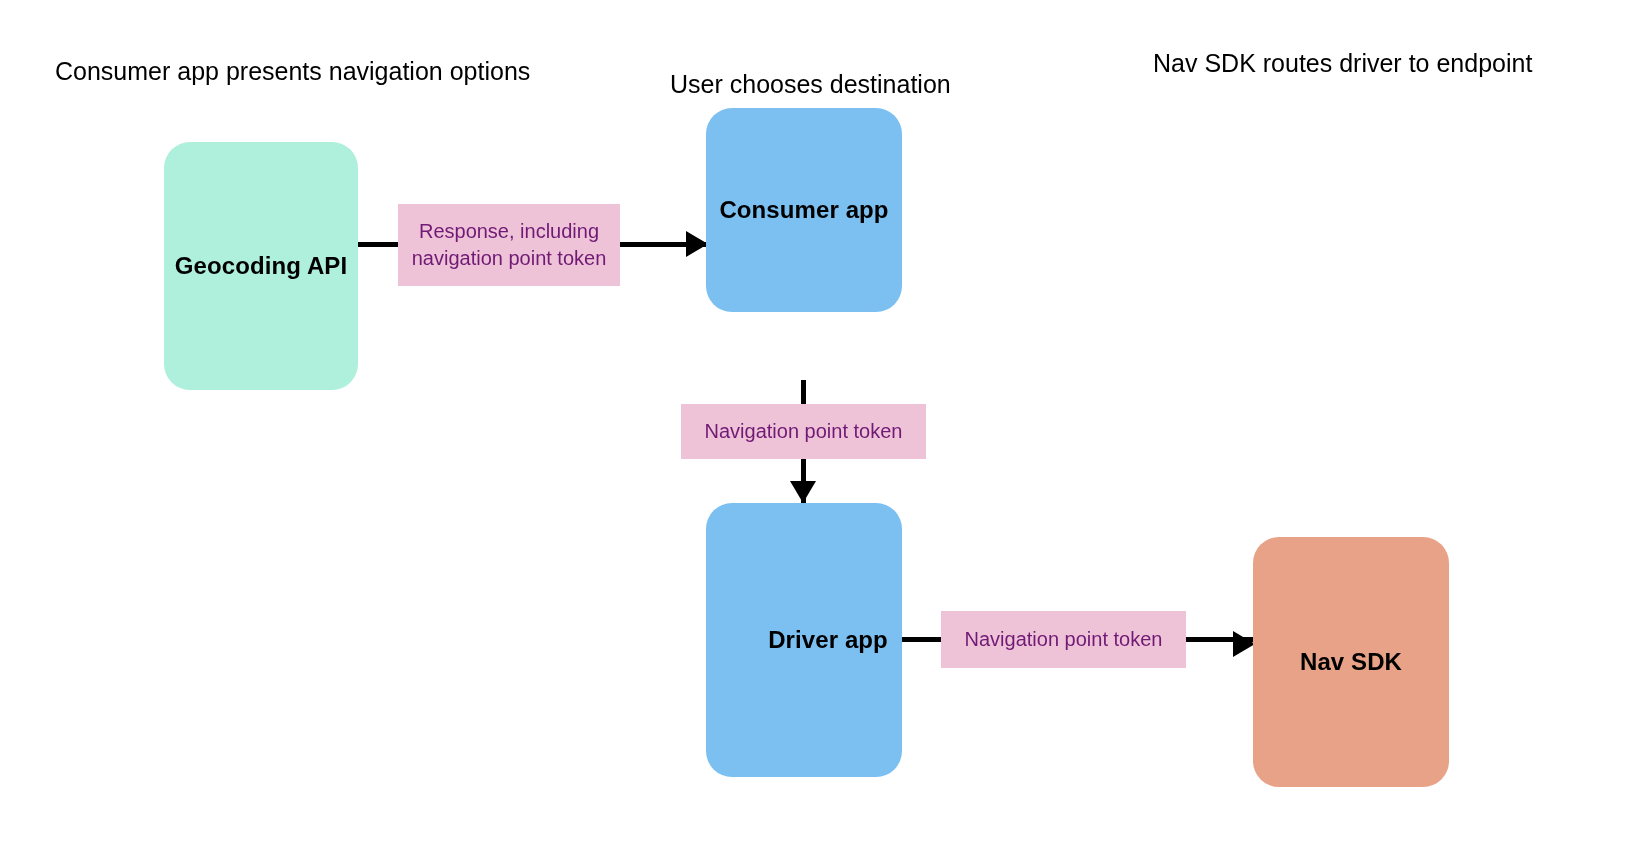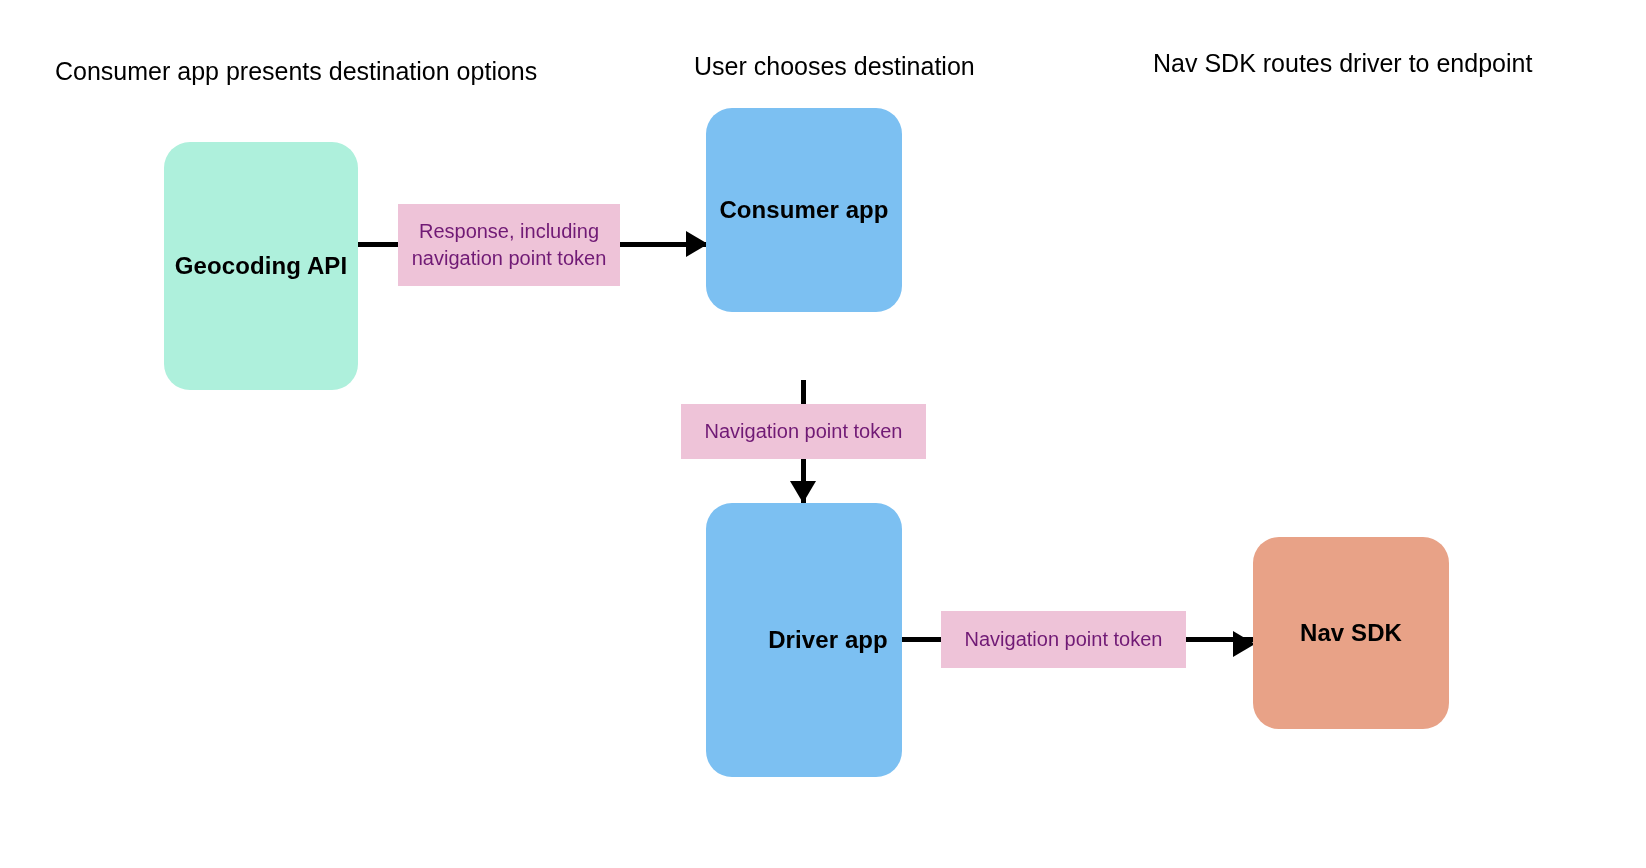--- a/index.html
+++ b/index.html
@@ -23,21 +23,21 @@
   
   .col-heading {
     position: absolute;
     font-size: 25px;
     line-height: 30px;
     color: #000000;
     font-weight: 400;
     white-space: nowrap;
   }
   #heading-0 { left: 55px;   top: 56px; }
-  #heading-1 { left: 670px;  top: 51px; margin-left: 24px; }
+  #heading-1 { left: 670px;  top: 69px; }
   #heading-2 { left: 1153px; top: 48px; }
 
   
   .node {
     position: absolute;
     border-radius: 26px;
     display: flex;
     align-items: center;
     justify-content: center;
     text-align: center;
@@ -61,21 +61,21 @@
     background: #7cc0f2;
   }
   #node-driver {
     left: 706px;  top: 503px;
     width: 196px; height: 274px;
     background: #7cc0f2;
     padding-left: 48px;
   }
   #node-navsdk {
     left: 1253px; top: 537px;
-    width: 196px; height: 192px;
+    width: 196px; height: 250px;
     background: #e8a287;
   }
 
   
   .edge-label {
     position: absolute;
     background: #eec3d8;
     display: flex;
     align-items: center;
     justify-content: center;
@@ -138,21 +138,21 @@
   }
   #head-consumer { left: 686px;  top: 231px; }
   #head-navsdk   { left: 1233px; top: 631px; }
   #head-driver   { left: 790px;  top: 481px; }
 </style>
 </head>
 <body>
 
 <div id="canvas">
 
-  <div id="heading-0" class="col-heading">Consumer app presents destination options</div>
+  <div id="heading-0" class="col-heading">Consumer app presents navigation options</div>
   <div id="heading-1" class="col-heading">User chooses destination</div>
   <div id="heading-2" class="col-heading">Nav SDK routes driver to endpoint</div>
 
   <div id="line-geo-stub" class="conn-line h-line"></div>
   <div id="line-chip-consumer" class="conn-line h-line"></div>
   <div id="head-consumer" class="arrow-head arrow-right"></div>
 
   <div id="line-consumer-driver" class="conn-line v-line"></div>
   <div id="head-driver" class="arrow-head arrow-down"></div>
 

